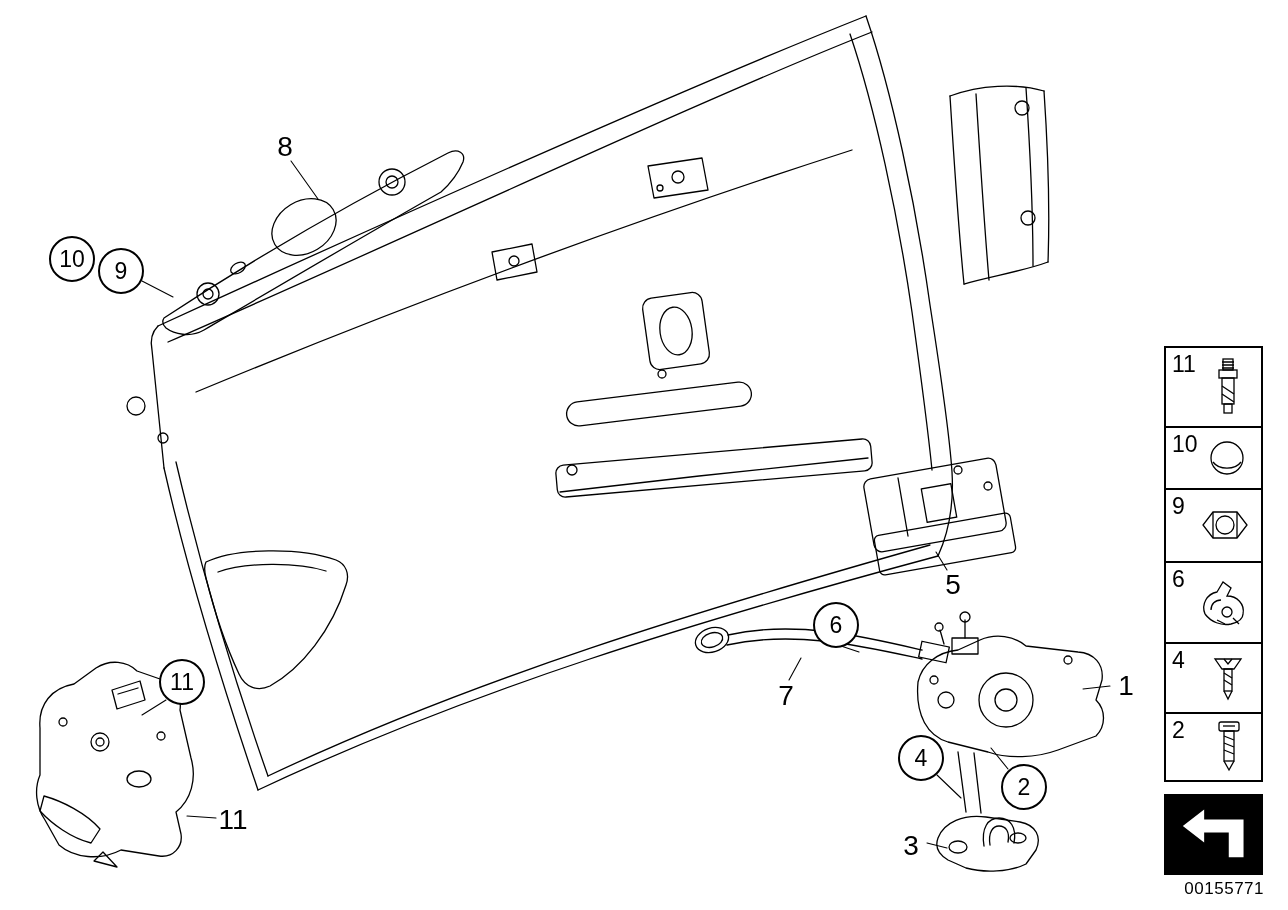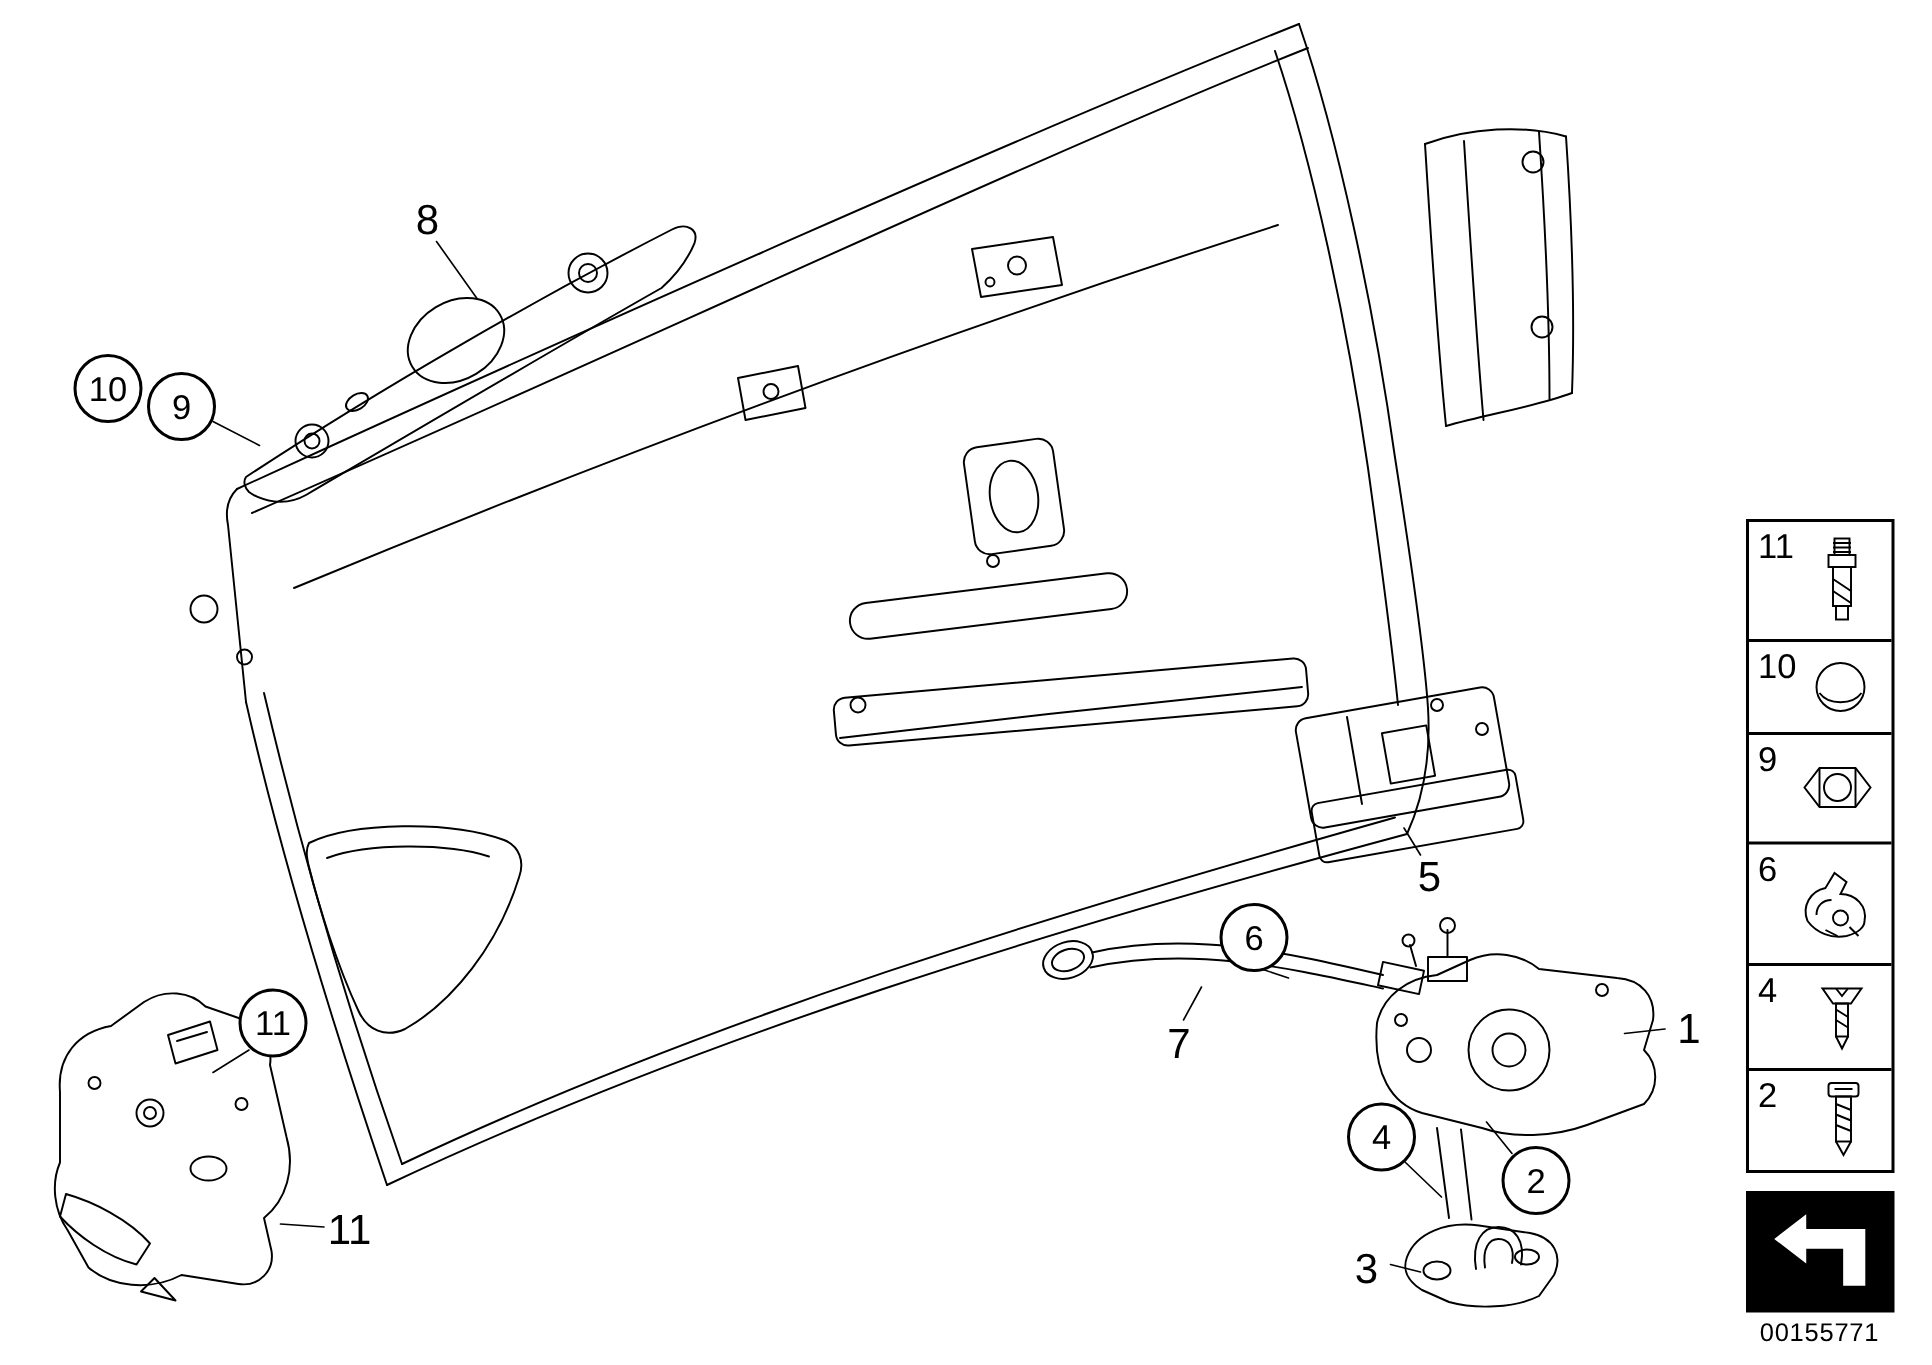--- a/index.html
+++ b/index.html
@@ -10,21 +10,21 @@
   .callout.plain { font-size:28px; line-height:1; }
   .callout.circle { width:46px; height:46px; border:2px solid #000; border-radius:50%; background:#fff;
                     font-size:23px; display:flex; align-items:center; justify-content:center; }
   .legend { position:absolute; left:1164px; top:346px; width:99px; background:#fff; border:2px solid #000; }
   .legend-row { position:relative; border-bottom:2px solid #000; }
   .legend-row.last { border-bottom:none; }
   .legend-num { position:absolute; left:6px; top:3px; font-size:23px; }
   .legend-icon { position:absolute; right:12px; top:50%; transform:translateY(-50%); }
   .legend-arrow { position:absolute; left:1164px; top:794px; width:99px; height:81px; background:#000;
                   display:flex; align-items:center; justify-content:center; }
-  .doc-number { position:absolute; left:1162px; top:879px; width:102px; text-align:center; font-size:17px; letter-spacing:.5px; }
+  .doc-number { position:absolute; left:1162px; top:879px; width:102px; text-align:right; font-size:17px; letter-spacing:.5px; }
 </style>
 </head>
 <body>
 
 <div class="canvas">
 
   <svg class="art" width="1288" height="910" viewBox="0 0 1288 910" fill="none" stroke="#000" stroke-width="1.3" stroke-linecap="round" stroke-linejoin="round">
 
     <g>
       <path d="M 866 16 C 690 86 400 215 158 326"></path>

